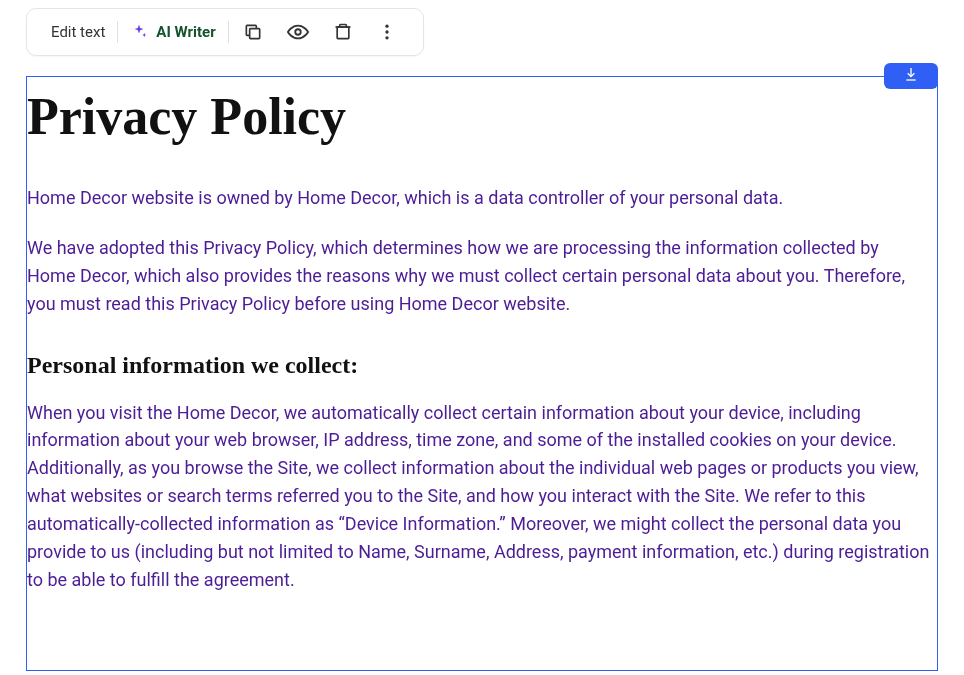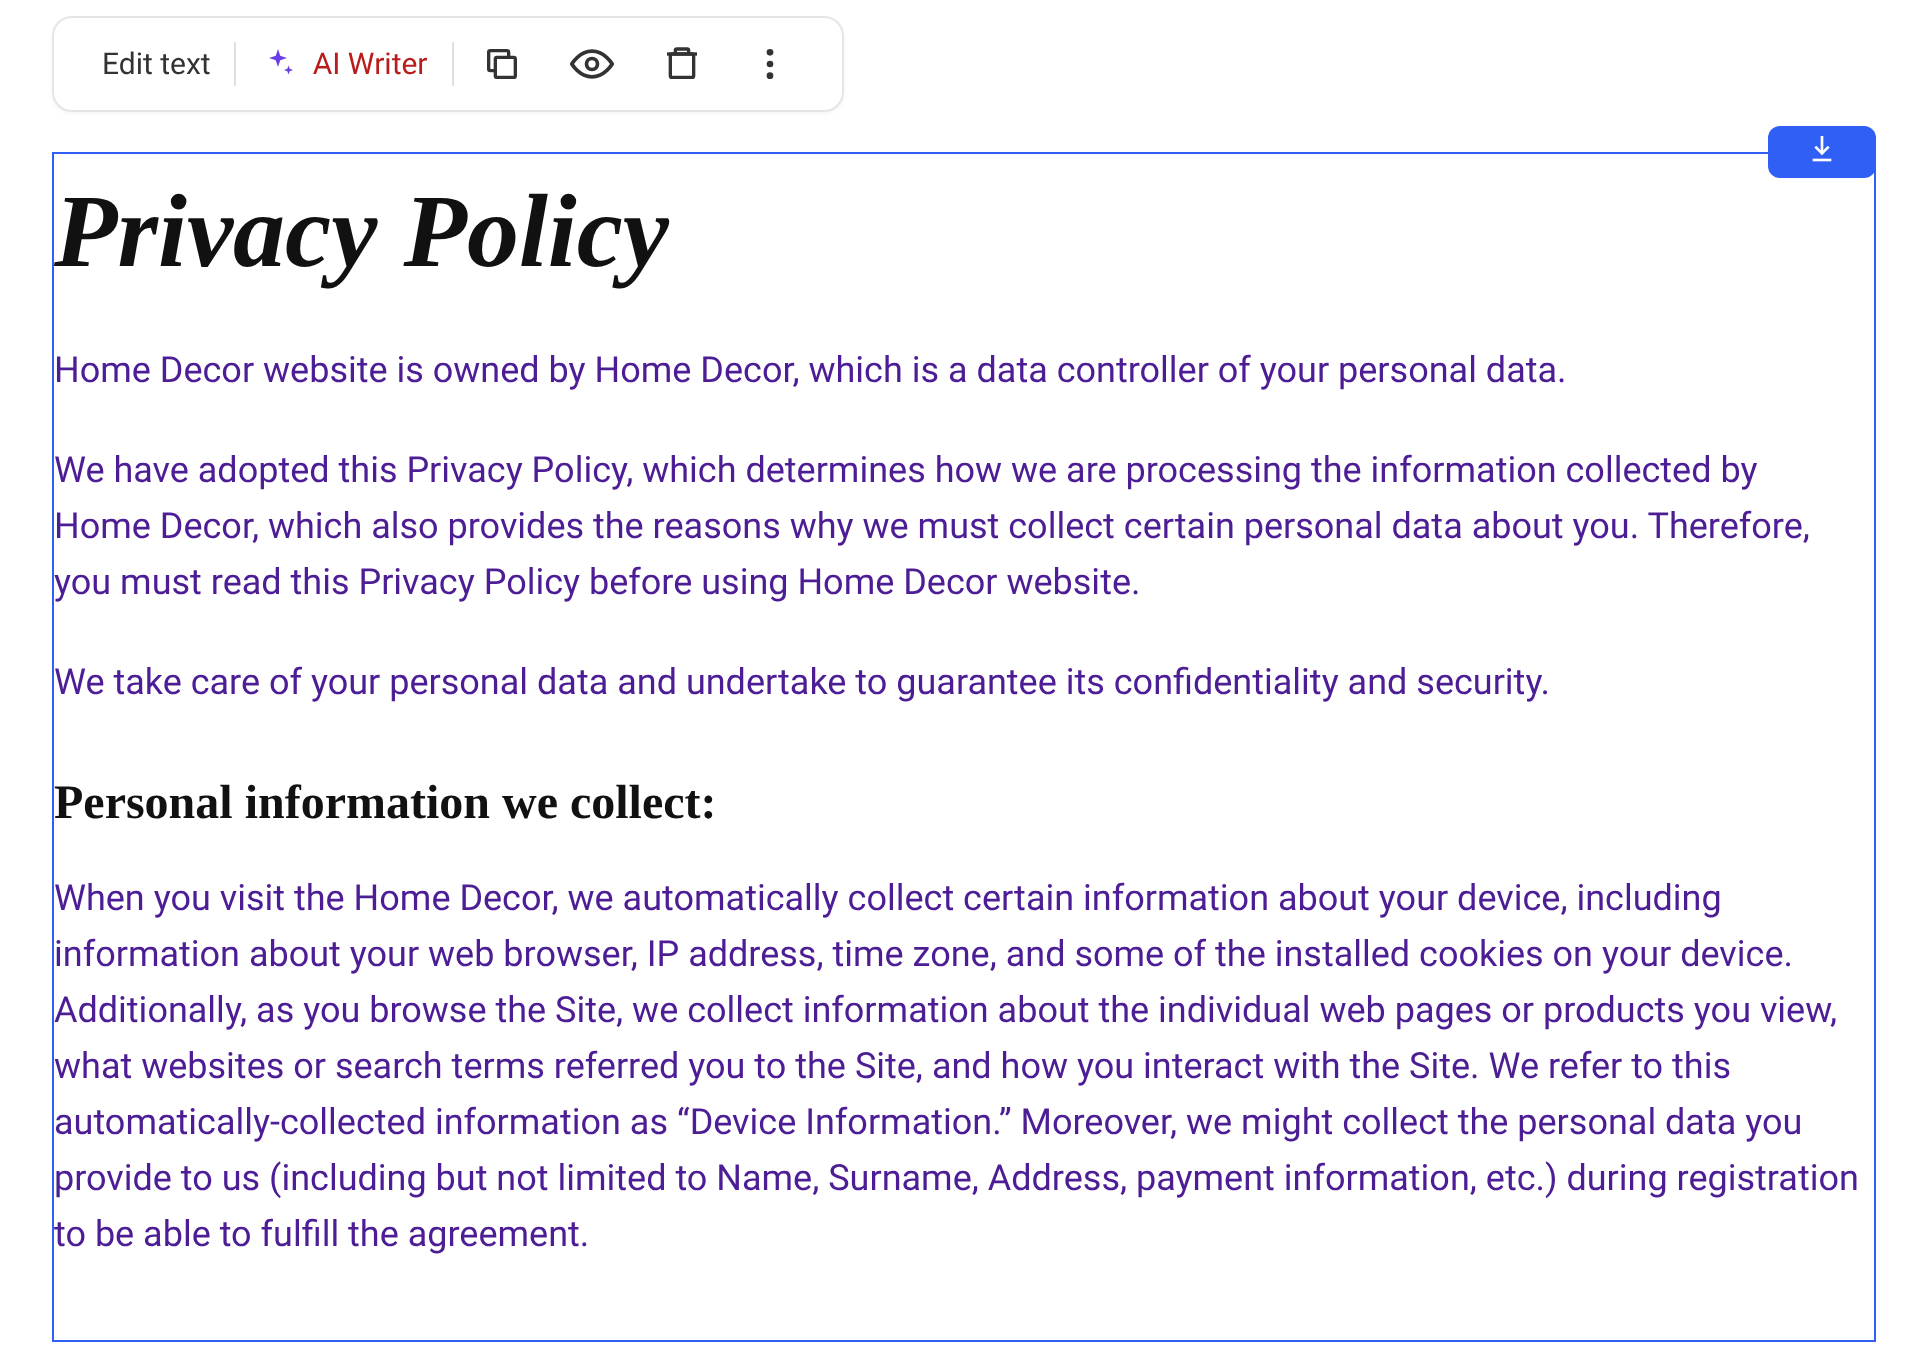--- a/index.html
+++ b/index.html
@@ -28,22 +28,22 @@
       color: #333;
       cursor: pointer;
     }
     .toolbar-divider {
       width: 1px;
       height: 22px;
       background: #e0e0e0;
       margin: 0 2px;
     }
     .ai-writer {
-      color: #b91c1c;
-      font-weight: 400;
+      color: #14532d;
+      font-weight: 700;
       display: flex;
       align-items: center;
       gap: 8px;
     }
     .ai-icon svg { display: block; }
     .icon-btn {
       display: flex;
       align-items: center;
       justify-content: center;
       padding: 4px 12px;
@@ -73,23 +73,22 @@
       min-height: 595px;
     }
     .content-inner {
       padding: 8px 0 0 0;
     }
     h1.title {
       font-family: Georgia, "Times New Roman", serif;
       font-weight: 700;
       font-size: 52px;
       color: #111;
-      margin: 2px 0 26px 0;
+      margin: 2px 0 38px 0;
       padding: 0 0 0 0;
-      font-style: italic;
     }
     p.body-text {
       font-family: -apple-system, BlinkMacSystemFont, "Segoe UI", Roboto, sans-serif;
       font-size: 18px;
       color: #4c1d95;
       line-height: 1.55;
       margin: 0 0 22px 0;
       padding: 0 6px 0 0;
     }
     h2.section {
@@ -164,21 +163,20 @@
         <path d="M7 11l5 5 5-5"></path>
         <path d="M5 21h14"></path>
       </svg>
     </span>
   </div>
   <div class="content-box">
     <div class="content-inner">
       <h1 class="title">Privacy Policy</h1>
       <p class="body-text">Home Decor website is owned by Home Decor, which is a data controller of your personal data.</p>
       <p class="body-text">We have adopted this Privacy Policy, which determines how we are processing the information collected by Home Decor, which also provides the reasons why we must collect certain personal data about you. Therefore, you must read this Privacy Policy before using Home Decor website.</p>
-      <p class="body-text">We take care of your personal data and undertake to guarantee its confidentiality and security.</p>
       <h2 class="section">Personal information we collect:</h2>
       <p class="body-text">When you visit the Home Decor, we automatically collect certain information about your device, including information about your web browser, IP address, time zone, and some of the installed cookies on your device. Additionally, as you browse the Site, we collect information about the individual web pages or products you view, what websites or search terms referred you to the Site, and how you interact with the Site. We refer to this automatically-collected information as “Device Information.” Moreover, we might collect the personal data you provide to us (including but not limited to Name, Surname, Address, payment information, etc.) during registration to be able to fulfill the agreement.</p>
     </div>
   </div>
 </div>
 
 
 
 
 </body></html>

